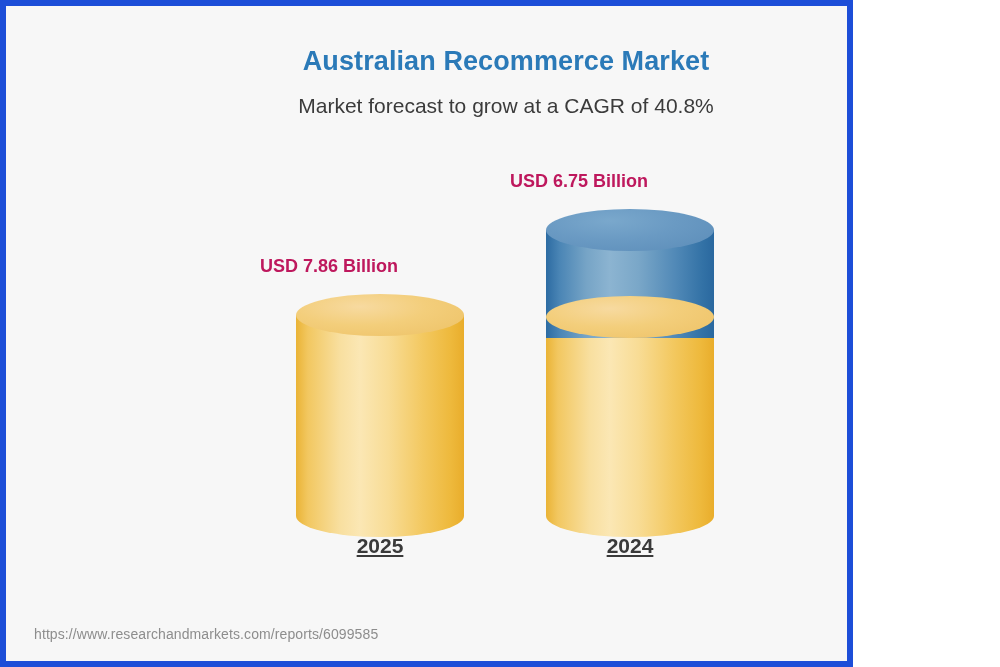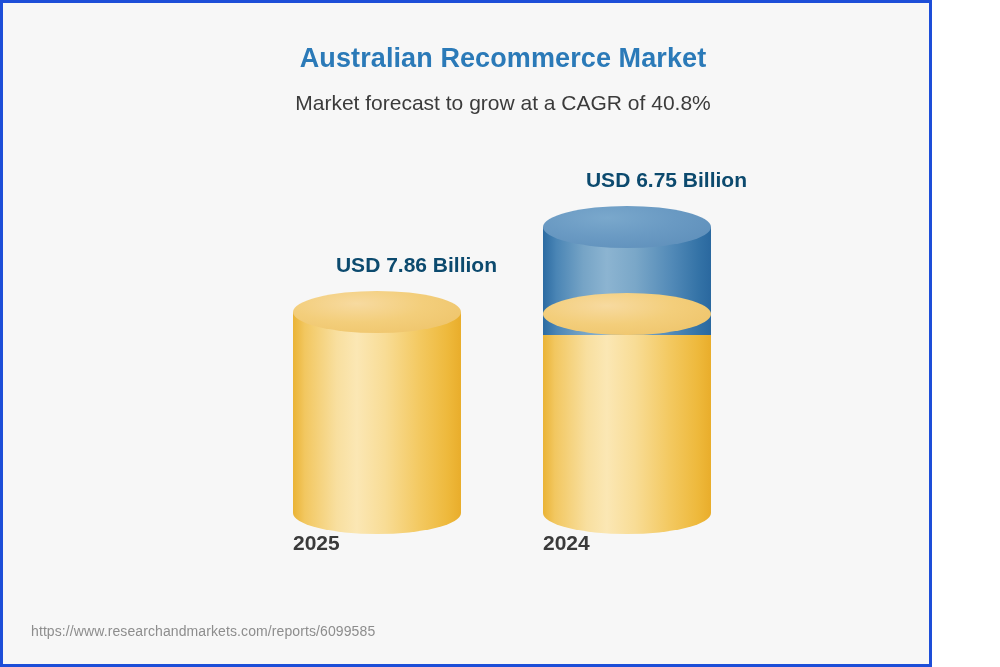--- a/index.html
+++ b/index.html
@@ -5,25 +5,25 @@
   html, body {
     margin: 0;
     padding: 0;
     background: #ffffff;
   }
   body {
     font-family: "Liberation Sans", sans-serif;
   }
   .canvas {
     position: relative;
-    width: 932px;
+    width: 853px;
     height: 667px;
     box-sizing: border-box;
     background: #f7f7f7;
-    border: 3px solid #1d4ed8;
+    border: 6px solid #1d4ed8;
     overflow: hidden;
   }
 
   
   .chart-title {
     position: absolute;
     top: 40px;
     left: 0;
     width: 1000px;
     text-align: center;
@@ -55,38 +55,39 @@
   .bar-group {
     position: absolute;
   }
   .bar-group.g0 { left: 290px; }
   .bar-group.g1 { left: 540px; }
 
   .value-label {
     position: absolute;
     width: 240px;
     left: -36px;
-    text-align: right;
-    font-size: 21px;
-    font-weight: bold;
-    color: #0c4a6e;
+    text-align: left;
+    font-size: 18px;
+    font-weight: bold;
+    color: #be185d;
     white-space: nowrap;
   }
   .g0 .value-label { top: 250px; }
   .g1 .value-label { top: 165px; }
 
   .cat-label {
     position: absolute;
     width: 168px;
     left: 0;
     top: 528px;
-    text-align: left;
+    text-align: center;
     font-size: 21px;
     font-weight: bold;
     color: #3a3a3a;
+    text-decoration: underline;
   }
 
   .cylinder {
     position: absolute;
     left: 0;
     width: 168px;
   }
 
   
   .seg-yellow .body {

